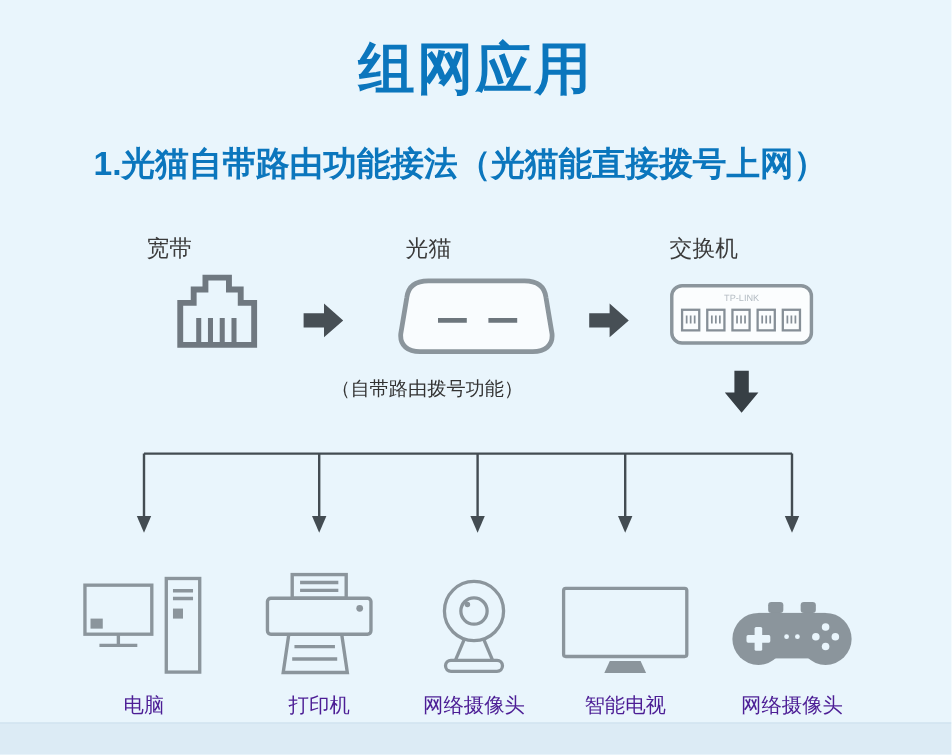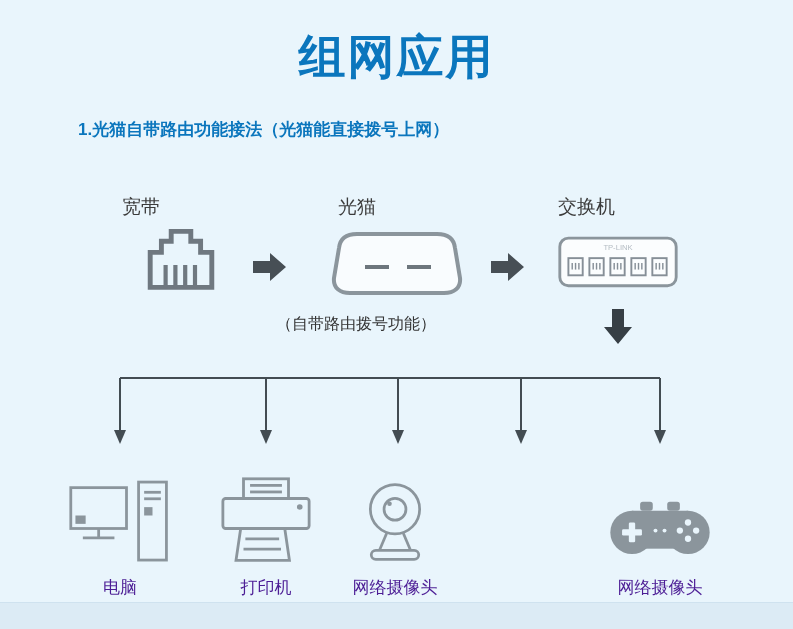--- a/index.html
+++ b/index.html
@@ -8,21 +8,21 @@
     background:#e9f5fc; overflow:hidden;
     font-family:"Liberation Sans","DejaVu Sans",sans-serif;
   }
   .page-title {
     position:absolute; top:26px; left:0; width:100%;
     text-align:center; font-size:47px; font-weight:bold;
     color:#0b76bd; letter-spacing:2px;
   }
   .subtitle {
     position:absolute; top:118px; left:78px;
-    font-size:17px; font-weight:bold; color:#0b76bd;
+    font-size:28px; font-weight:bold; color:#0b76bd;
   }
   .node-label {
     position:absolute; width:120px; 
     font-size:19px; color:#3b3b3b; top:194px;
   }
   .flow-icon { position:absolute; }
   .flow-caption {
     position:absolute; top:314px; left:276px; width:244px;
     text-align:left; font-size:16px; color:#333333;
   }
@@ -189,20 +189,29 @@
           <line x1="37" y1="60" x2="29" y2="79"></line>
           <line x1="55" y1="60" x2="63" y2="79"></line>
           <rect x="20" y="79" width="52" height="10" rx="5"></rect>
         </g>
         <circle cx="40" cy="28" r="2.5" fill="#8b959c"></circle>
       </svg>
     </div>
     <div class="device-label">网络摄像头</div>
   </div>
 
+  <div class="device-col" style="left:456px;">
+    <div class="device-iconbox">
+      <svg width="110" height="80" viewBox="0 0 120 86">
+        <rect x="4" y="4" width="112" height="62" rx="2" fill="none" stroke="#8b959c" stroke-width="3"></rect>
+        <path d="M46 70 H74 L79 81 H41 Z" fill="#8b959c"></path>
+      </svg>
+    </div>
+    <div class="device-label">智能电视</div>
+  </div>
 
   <div class="device-col" style="left:595px;">
     <div class="device-iconbox">
       <svg width="112" height="78" viewBox="0 0 124 84">
         <g fill="#8b959c">
           <rect x="40" y="14" width="14" height="10" rx="3"></rect>
           <rect x="70" y="14" width="14" height="10" rx="3"></rect>
           <circle cx="31" cy="48" r="24"></circle>
           <circle cx="93" cy="48" r="24"></circle>
           <rect x="31" y="24" width="62" height="42"></rect>

